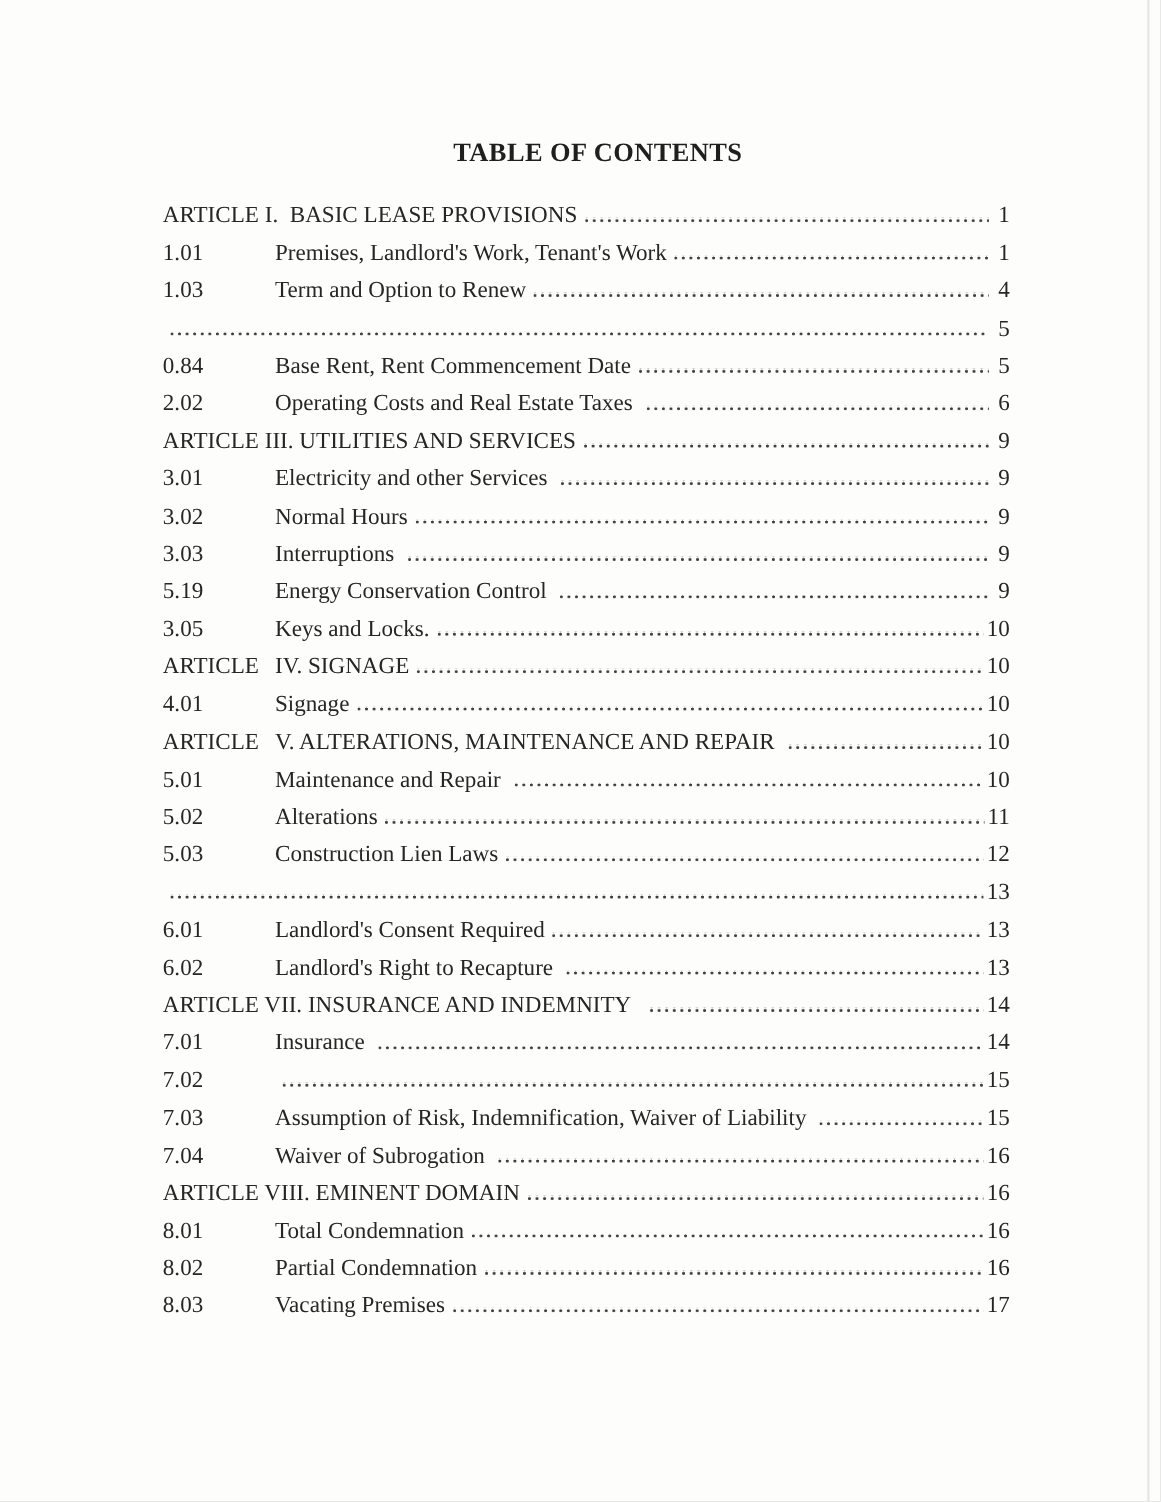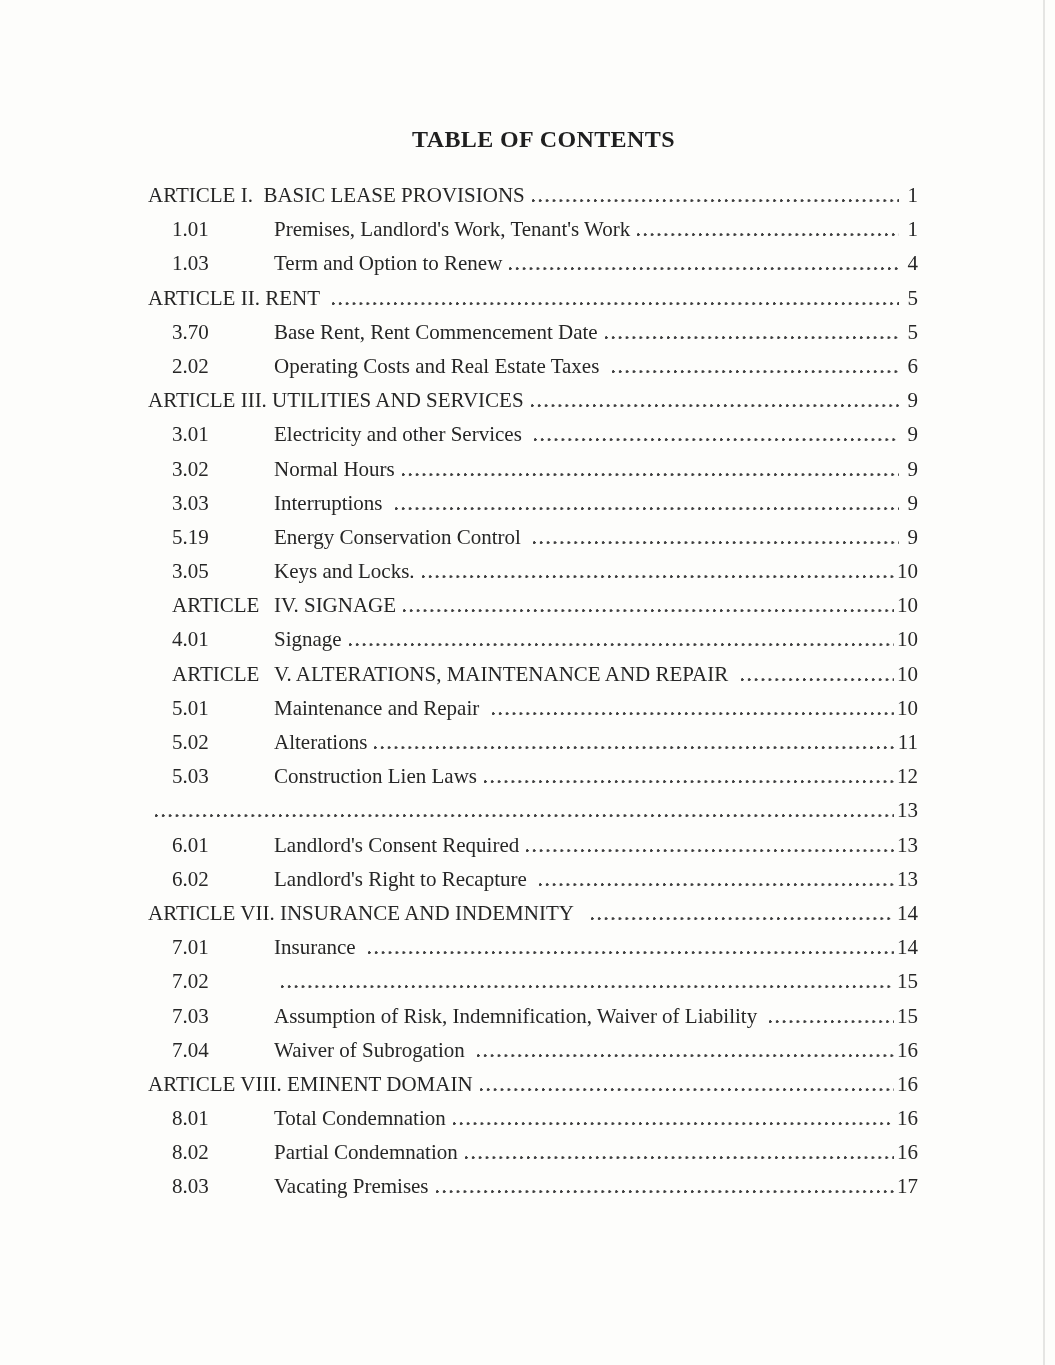--- a/index.html
+++ b/index.html
@@ -36,21 +36,20 @@
   .toc-row {
     display: flex;
     align-items: baseline;
     height: 34.2px;
     font-size: 21px;
     line-height: 34.2px;
   }
   .toc-num {
     flex: 0 0 102px;
     white-space: pre;
-    margin-left: 24px;
   }
   .toc-num:empty { display: none; }
   .toc-label {
     flex: 0 0 auto;
     white-space: pre;
     text-align: right;
   }
   .toc-leader {
     flex: 1 1 auto;
     height: 4px;
@@ -89,26 +88,25 @@
     <span class="toc-page">1</span>
   </div>
       <div class="toc-row section">
     <span class="toc-num">1.03</span>
     <span class="toc-label">Term and Option to Renew</span>
     <span class="toc-leader"></span>
     <span class="toc-page">4</span>
   </div>
       <div class="toc-row article">
 
-    <span class="toc-label">ARTICLE II. RENT </span>
     <span class="toc-leader"></span>
     <span class="toc-page">5</span>
   </div>
       <div class="toc-row section">
-    <span class="toc-num">3.70</span>
+    <span class="toc-num">0.84</span>
     <span class="toc-label">Base Rent, Rent Commencement Date</span>
     <span class="toc-leader"></span>
     <span class="toc-page">5</span>
   </div>
       <div class="toc-row section">
     <span class="toc-num">2.02</span>
     <span class="toc-label">Operating Costs and Real Estate Taxes </span>
     <span class="toc-leader"></span>
     <span class="toc-page">6</span>
   </div>

